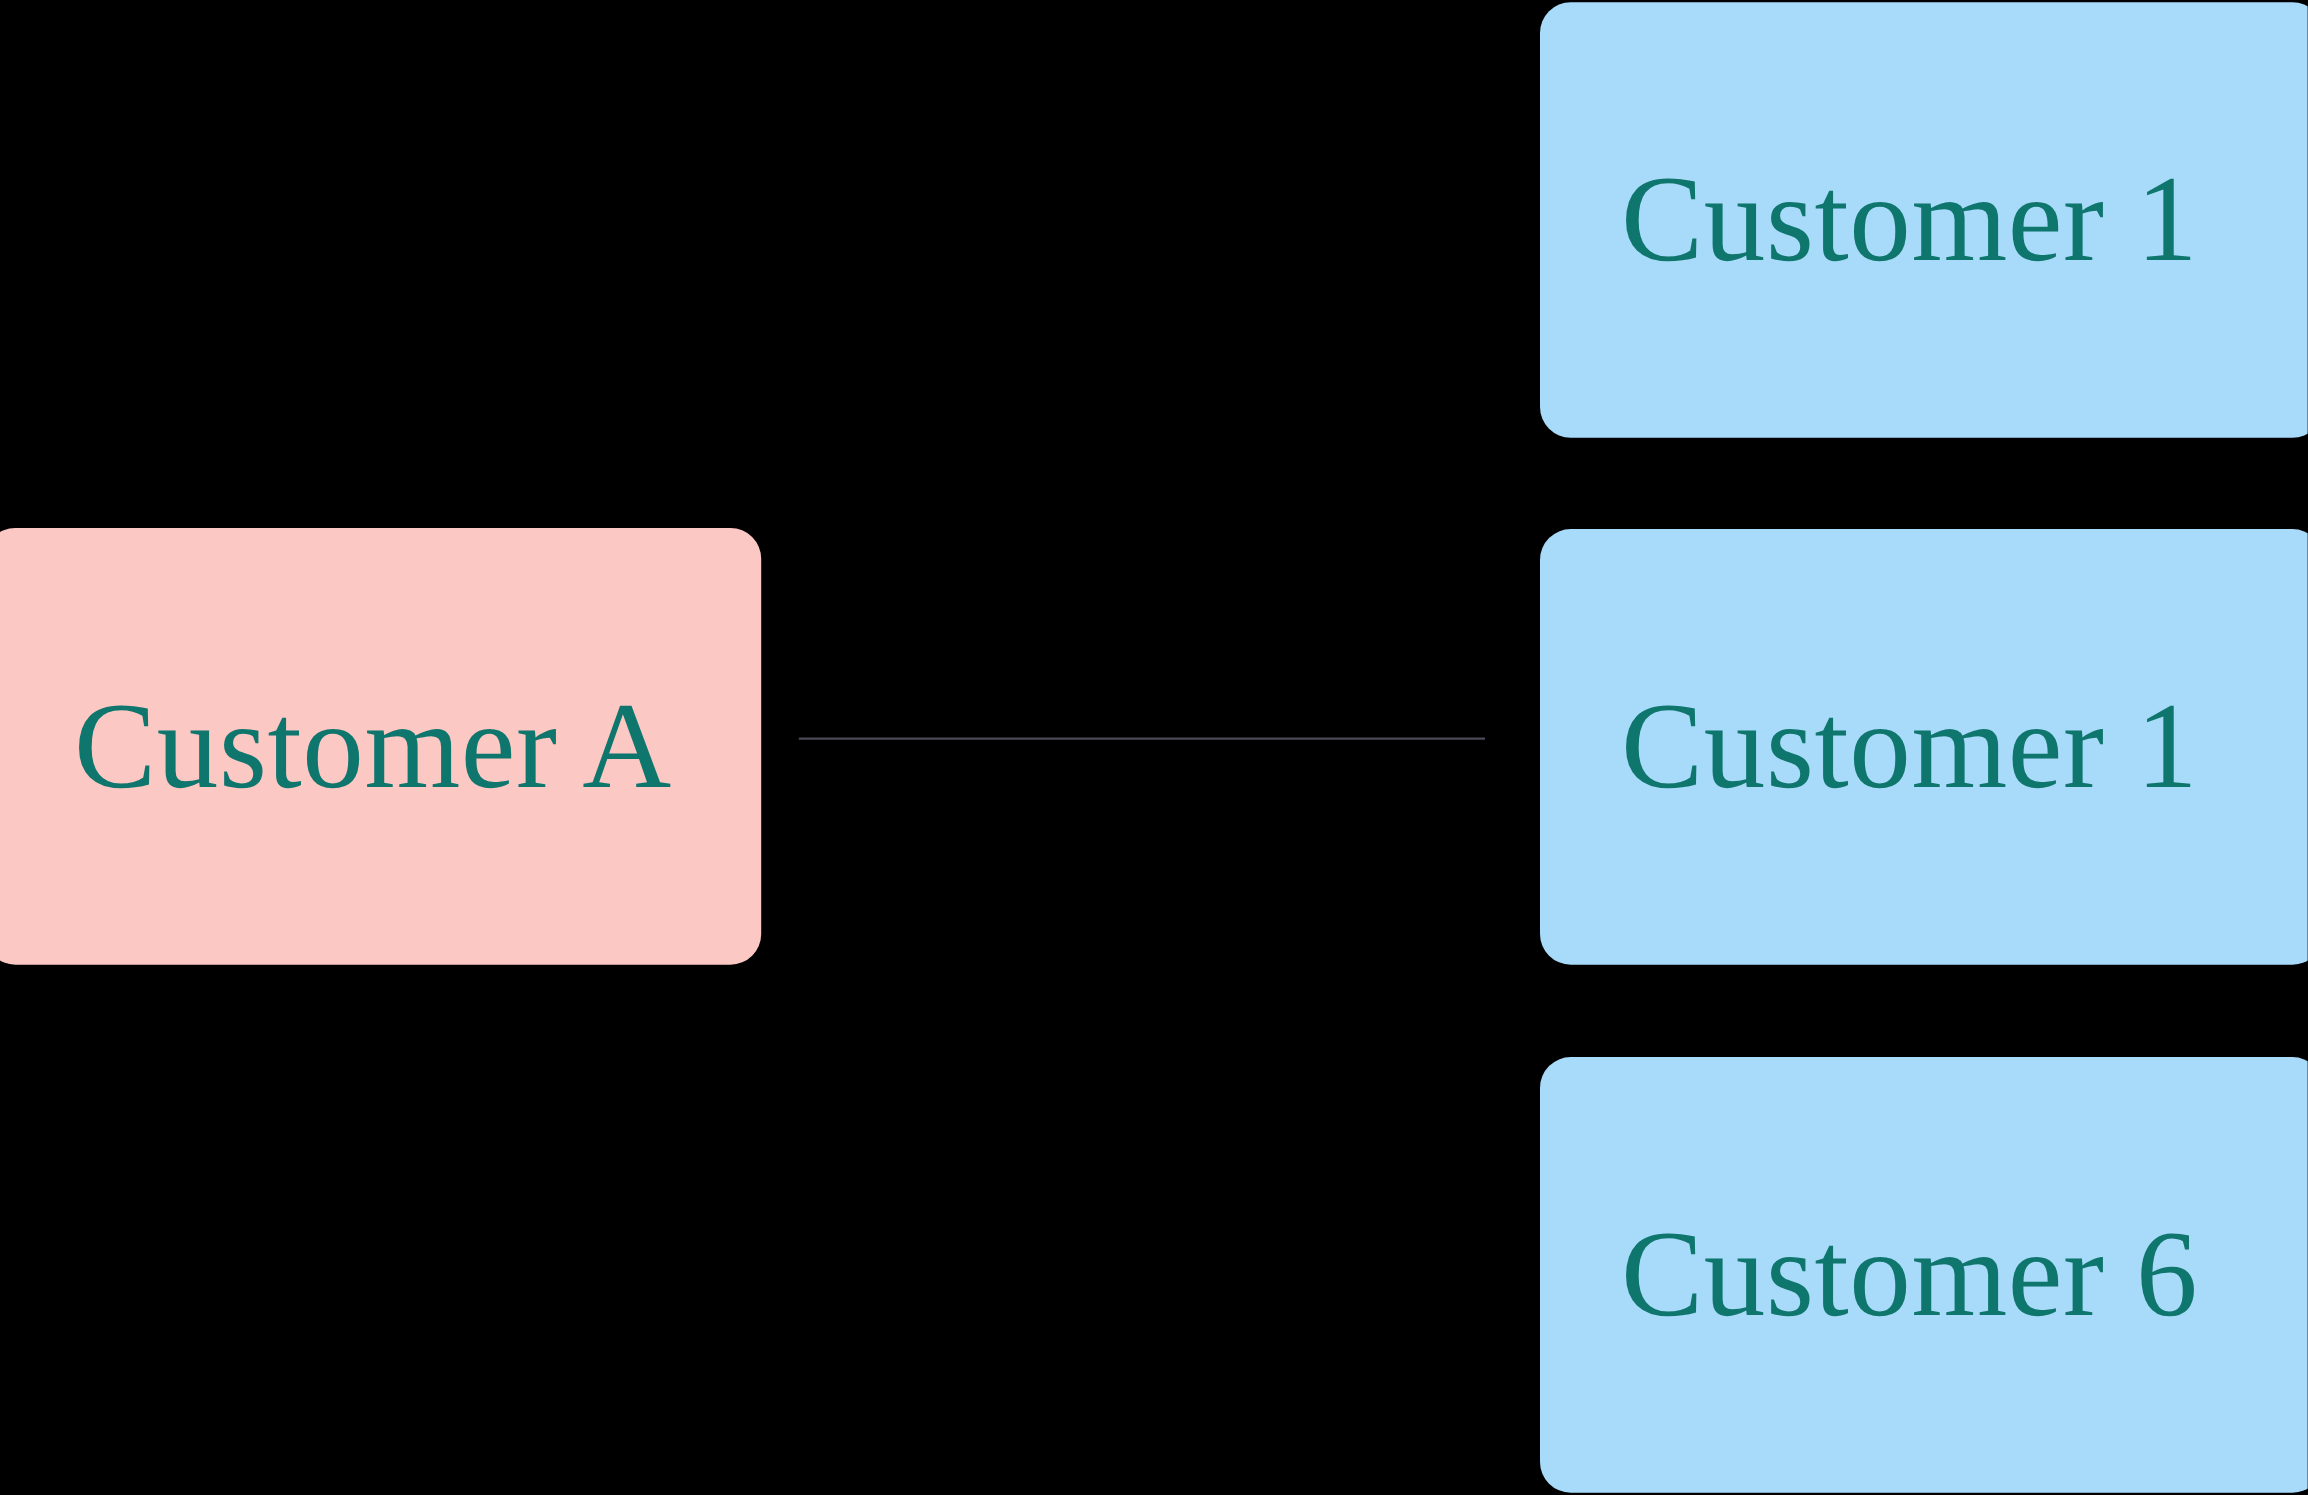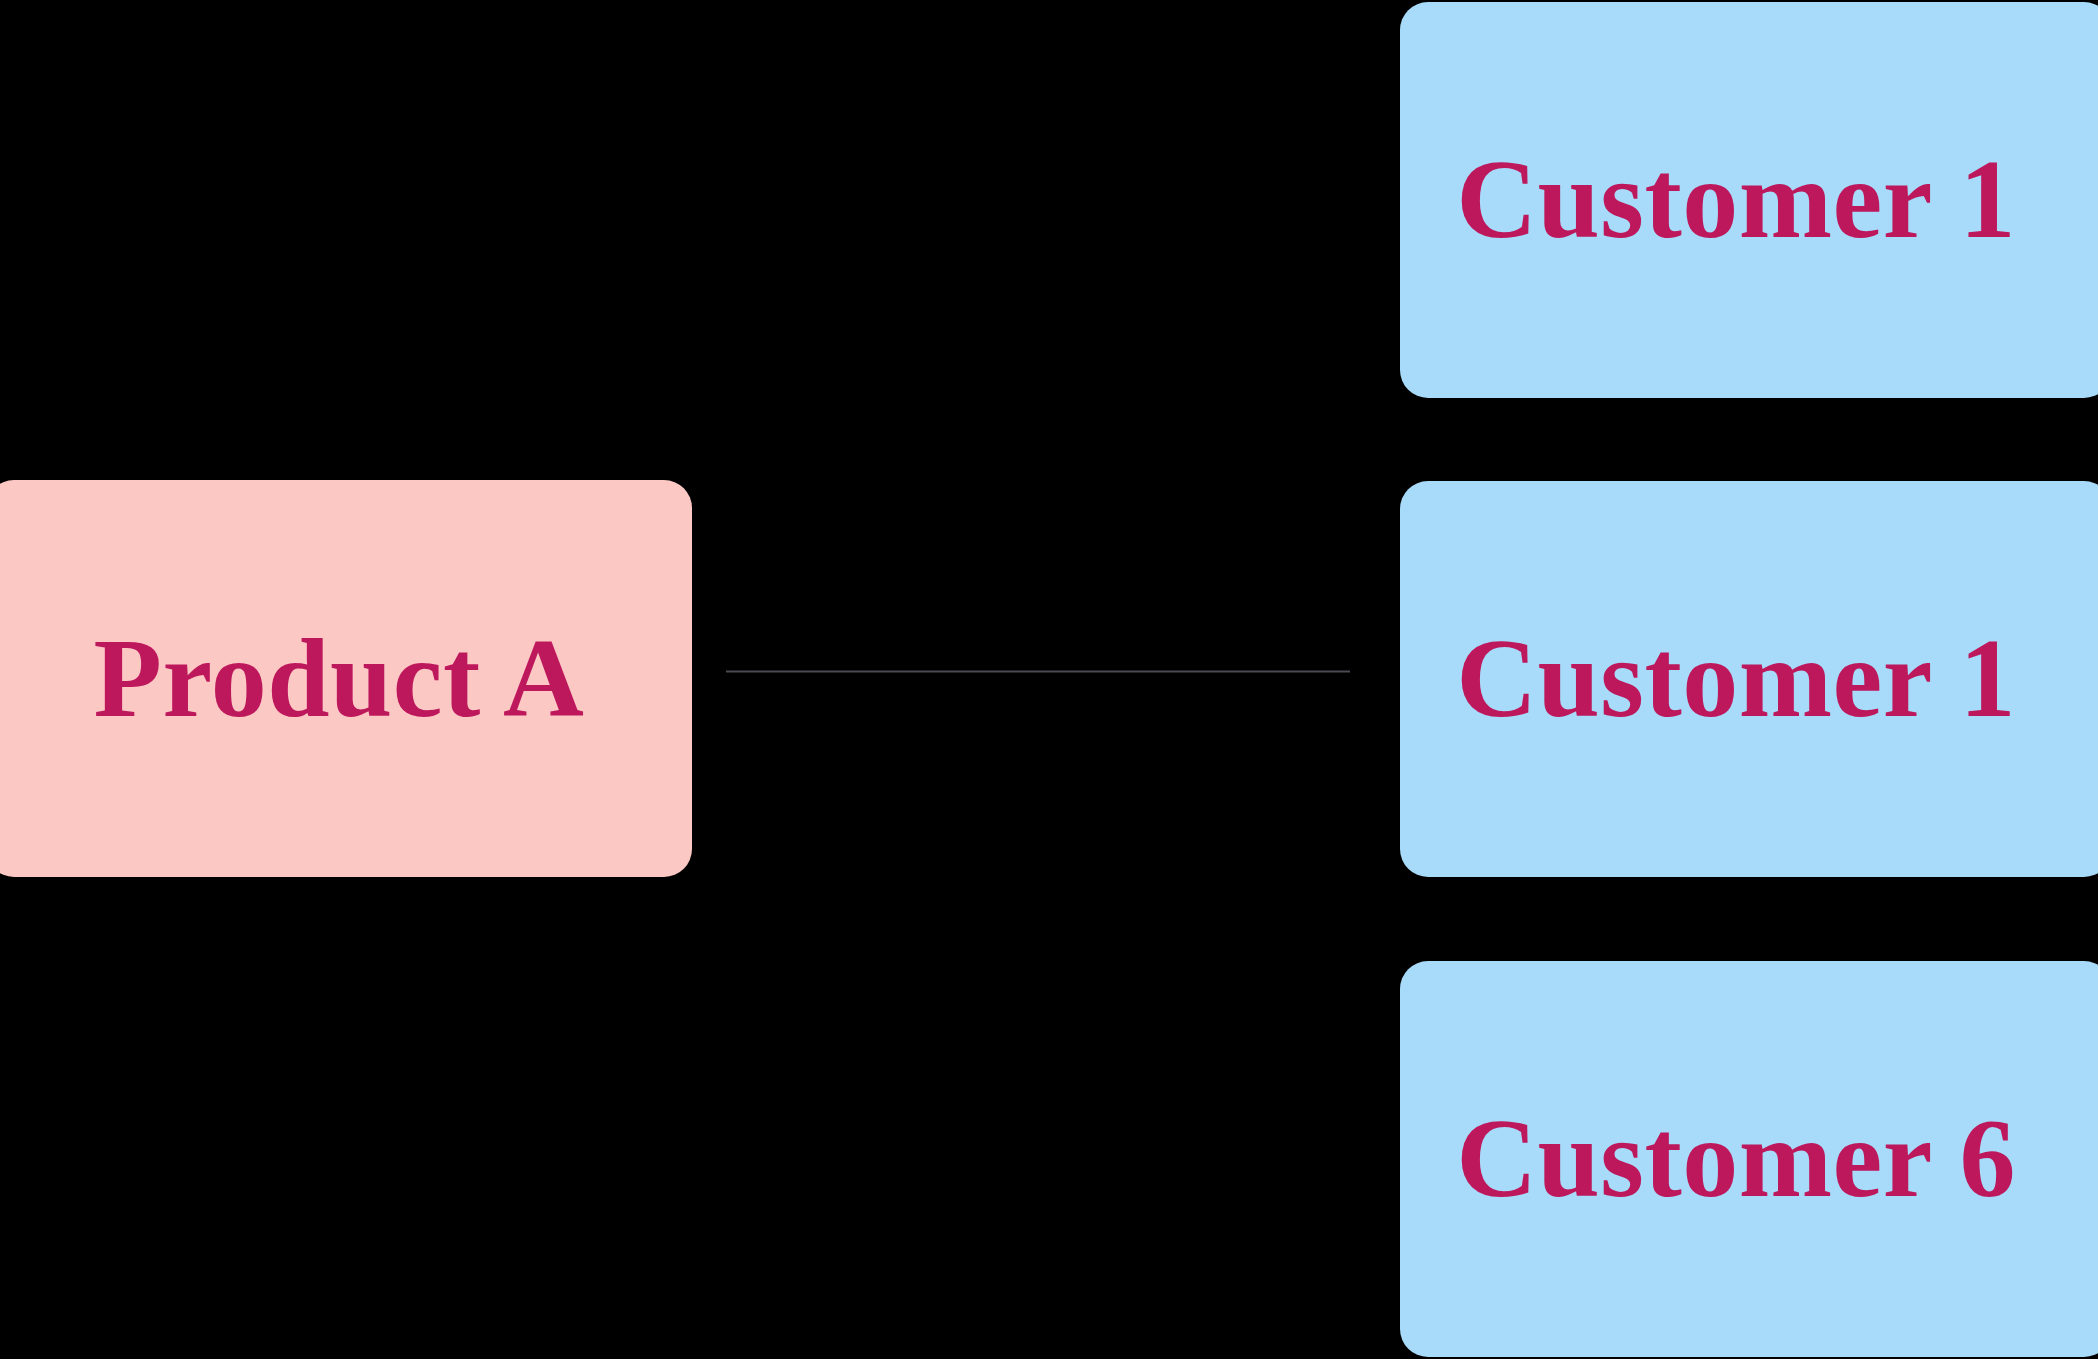--- a/index.html
+++ b/index.html
@@ -24,22 +24,22 @@
     box-sizing: border-box;
     border-radius: 28px;
     color: #000000;
     line-height: 1.05;
     white-space: nowrap;
     letter-spacing: 0.5px;
   }
 
   .node-label {
     font-size: 112px;
-    font-weight: 700;
-    color: #be185d;
+    font-weight: 400;
+    color: #0f766e;
   }
 
   
   #node-product-a {
     left: -14px;
     top: 480px;
     width: 706px;
     height: 397px;
     background: #FCC8C4;
   }
@@ -82,21 +82,21 @@
 
 <div id="canvas">
 
   <div id="edge-product-a-customer-2">
     <svg class="edge-line" viewBox="0 0 624 3" preserveAspectRatio="none">
       <line x1="0" y1="1.5" x2="624" y2="1.5" stroke="#4a4a55" stroke-width="2.2"></line>
     </svg>
   </div>
 
   <div class="node" id="node-product-a">
-    <span class="node-label">Product A</span>
+    <span class="node-label">Customer A</span>
   </div>
 
   <div class="node node-customer" id="node-customer-1">
     <span class="node-label">Customer 1</span>
   </div>
 
   <div class="node node-customer" id="node-customer-2">
     <span class="node-label">Customer 1</span>
   </div>
 

